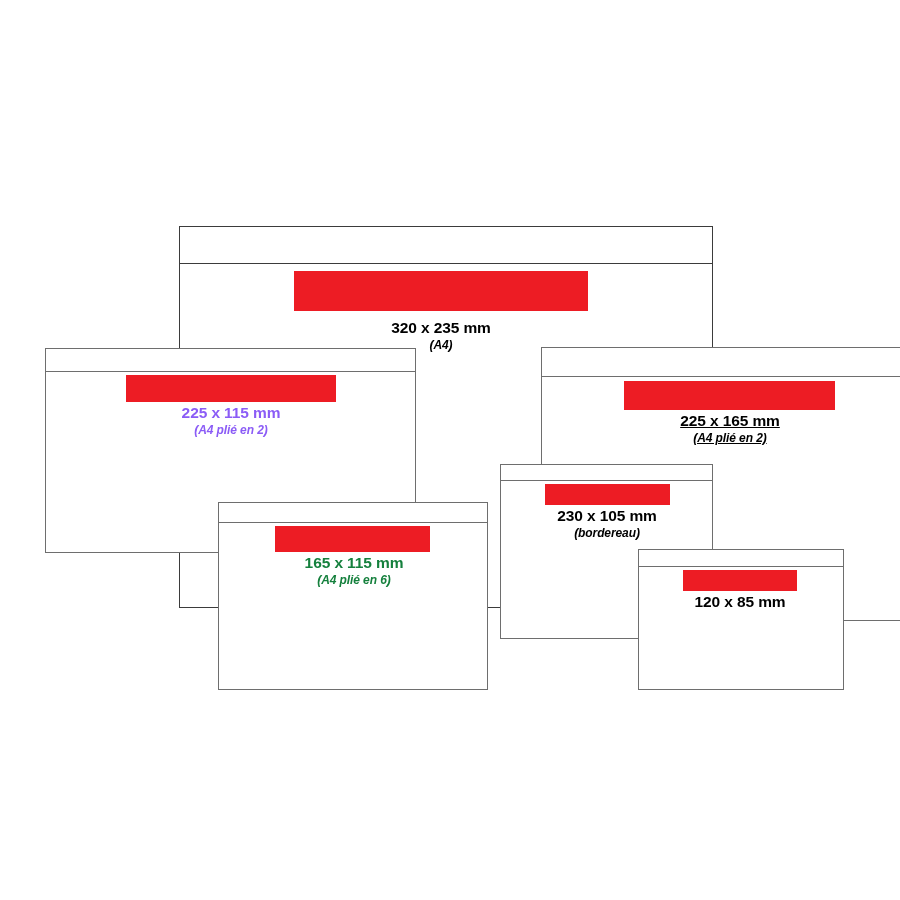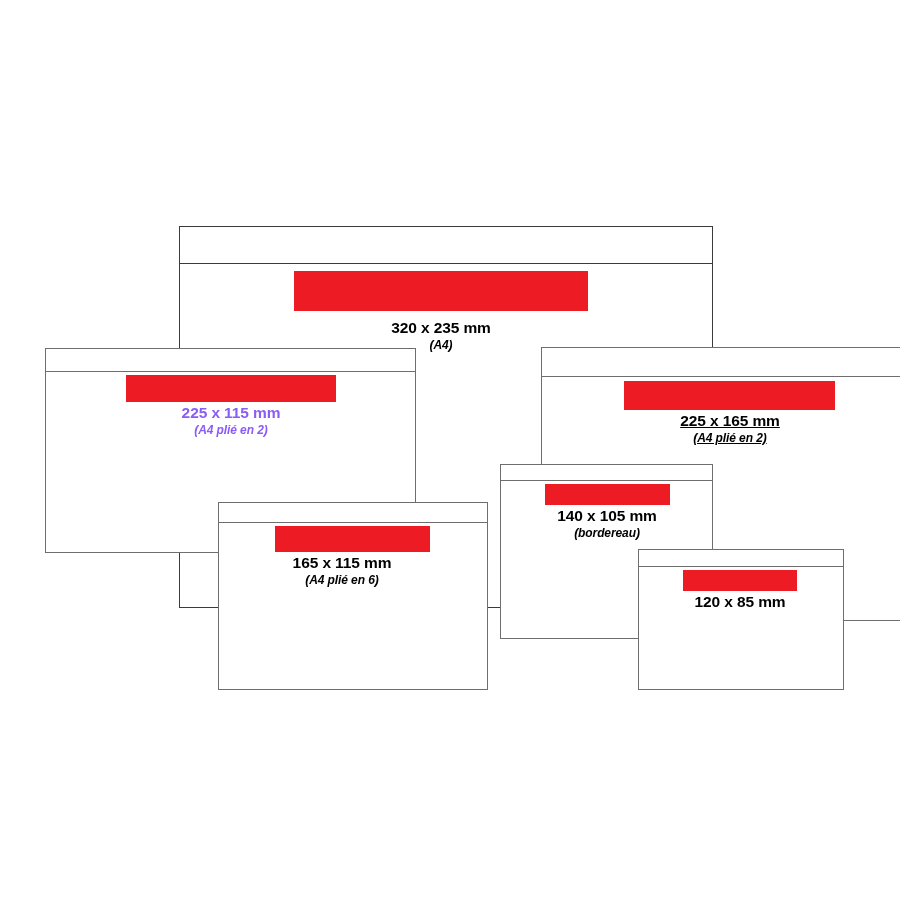--- a/index.html
+++ b/index.html
@@ -86,30 +86,30 @@
       <div class="flap-line" style="top: 28px; border-top-color: rgb(110, 110, 110);"></div>
       <div class="window" style="left: 82px; top: 33px; width: 211px; height: 29px; background: rgb(237, 28, 36);"></div>
       <div class="caption" style="left: 57px; top: 64px; width: 262px; color: rgb(0, 0, 0); text-decoration: underline;">
         <span class="line1">225 x 165 mm</span>
         <span class="line2">(A4 plié en 2)</span>
       </div>
     </div>
     <div class="envelope" style="left: 190px; top: 502px; width: 270px; height: 188px; z-index: 4; border-color: rgb(110, 110, 110);">
       <div class="flap-line" style="top: 19px; border-top-color: rgb(110, 110, 110);"></div>
       <div class="window" style="left: 56px; top: 23px; width: 155px; height: 26px; background: rgb(237, 28, 36);"></div>
-      <div class="caption" style="left: 6px; top: 51px; width: 234px; color: #000000;">
+      <div class="caption" style="left: 18px; top: 51px; width: 234px; color: #15803d;">
         <span class="line1">165 x 115 mm</span>
         <span class="line2">(A4 plié en 6)</span>
       </div>
     </div>
     <div class="envelope" style="left: 472px; top: 464px; width: 213px; height: 175px; z-index: 5; border-color: rgb(110, 110, 110);">
       <div class="flap-line" style="top: 15px; border-top-color: rgb(110, 110, 110);"></div>
       <div class="window" style="left: 44px; top: 19px; width: 125px; height: 21px; background: rgb(237, 28, 36);"></div>
       <div class="caption" style="left: 6px; top: 42px; width: 200px; color: rgb(0, 0, 0);">
-        <span class="line1">140 x 105 mm</span>
+        <span class="line1">230 x 105 mm</span>
         <span class="line2">(bordereau)</span>
       </div>
     </div>
     <div class="envelope" style="left: 610px; top: 549px; width: 206px; height: 141px; z-index: 6; border-color: rgb(110, 110, 110);">
       <div class="flap-line" style="top: 16px; border-top-color: rgb(110, 110, 110);"></div>
       <div class="window" style="left: 44px; top: 20px; width: 114px; height: 21px; background: rgb(237, 28, 36);"></div>
       <div class="caption" style="left: -4px; top: 43px; width: 210px; color: rgb(0, 0, 0);">
         <span class="line1">120 x 85 mm</span>
       </div>
     </div>

